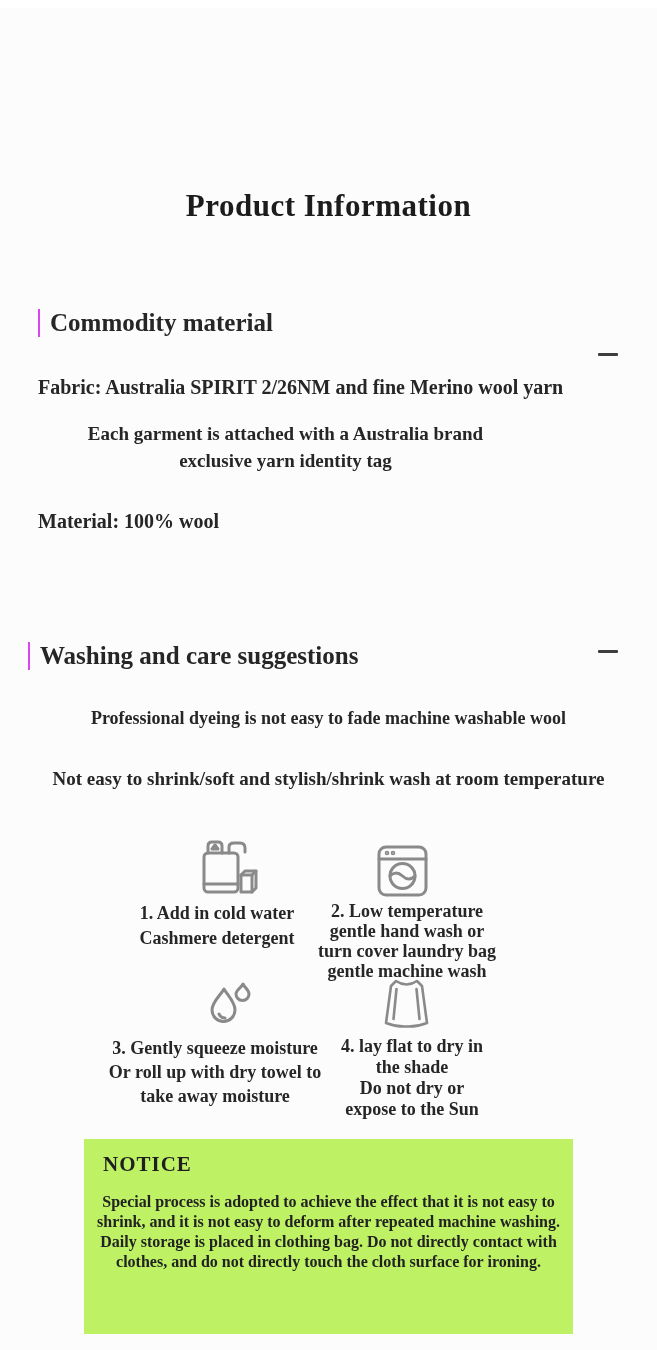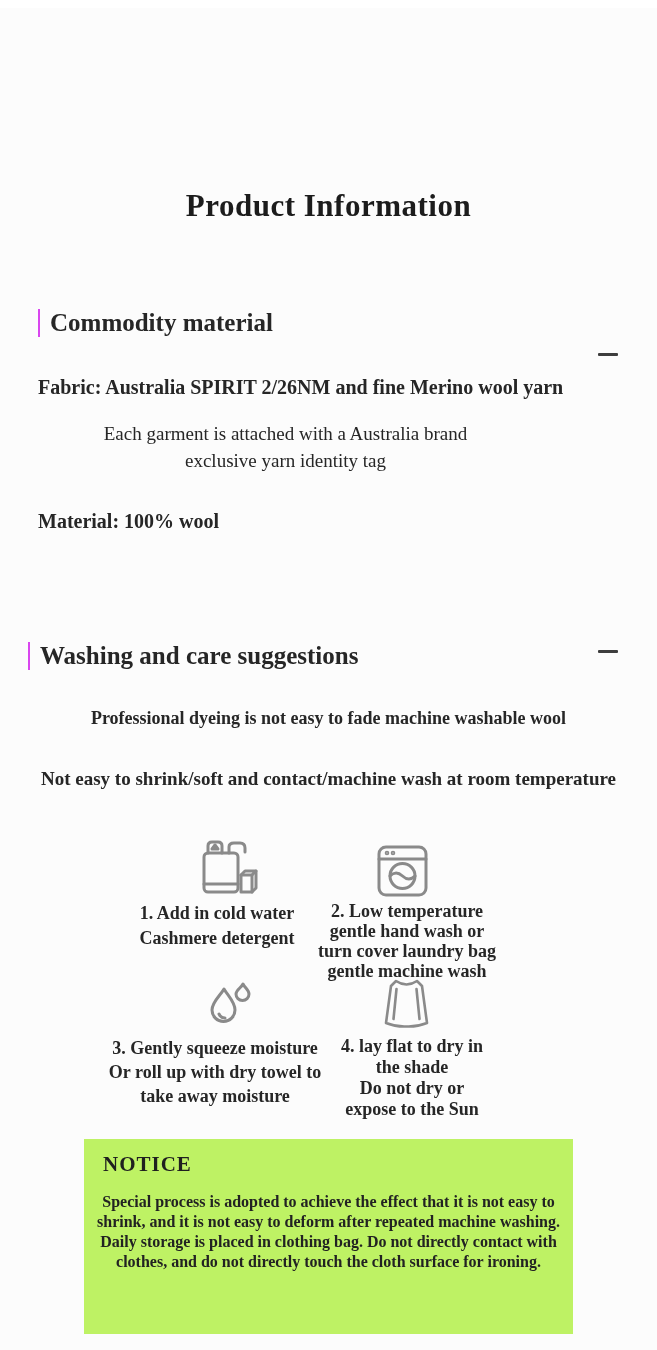--- a/index.html
+++ b/index.html
@@ -28,21 +28,21 @@
   }
   .heading-1 { top: 301px; left: 38px; }
   .heading-2 { top: 634px; left: 28px; }
   .dash {
     width: 20px; height: 3px; background: #3d3d3d; border-radius: 1px;
   }
   .dash-1 { top: 345px; left: 598px; }
   .dash-2 { top: 642px; left: 598px; }
   .body-line { font-size: 20px; font-weight: 600; color: #262626; }
   .fabric-line   { top: 368px; left: 38px; width: 580px; }
-  .garment-note  { top: 412px; left: 0; width: 571px; text-align: center; font-size: 19px; font-weight: 400; line-height: 27px; color: #262626; }
+  .garment-note  { top: 412px; left: 0; width: 571px; text-align: center; font-size: 19px; font-weight: 700; line-height: 27px; color: #262626; }
   .material-line { top: 502px; left: 38px; }
   .care-note-1 { top: 700px; left: 0; width: 657px; text-align: center; font-size: 18px; font-weight: 600; color: #262626; }
   .care-note-2 { top: 760px; left: 0; width: 657px; text-align: center; font-size: 19px; font-weight: 600; color: #262626; }
   .step-icon svg { display: block; }
   .icon-detergent { top: 830px; left: 196px; }
   .icon-washer    { top: 837px; left: 377px; }
   .icon-drops     { top: 973px; left: 209px; }
   .icon-garment   { top: 969px; left: 383px; }
   .step-text {
     text-align: center; font-size: 18px; font-weight: 600; color: #262626;
@@ -81,21 +81,21 @@
     <div>Each garment is attached with a Australia brand</div>
     <div>exclusive yarn identity tag</div>
   </div>
 
   <div class="abs body-line material-line">Material: 100% wool</div>
 
   <div class="abs section-heading heading-2">Washing and care suggestions</div>
   <div class="abs dash dash-2"></div>
 
   <div class="abs care-note-1">Professional dyeing is not easy to fade machine washable wool</div>
-  <div class="abs care-note-2">Not easy to shrink/soft and contact/machine wash at room temperature</div>
+  <div class="abs care-note-2">Not easy to shrink/soft and stylish/shrink wash at room temperature</div>
 
   <div class="abs step-icon icon-detergent">
     <svg width="62" height="58" viewBox="0 0 62 58" fill="none" stroke="#8a8a8a" stroke-width="3" stroke-linecap="round" stroke-linejoin="round">
       <rect x="8" y="15" width="34" height="39" rx="4"></rect>
       <line x1="8" y1="46" x2="42" y2="46"></line>
       <path d="M12 15 V8 Q12 4 16 4 H22 Q26 4 26 8 V15"></path>
       <path d="M16 11 L19 7 L22 11 Z"></path>
       <path d="M33 15 V9 Q33 5 38 5 H44 Q49 5 49 10 V14"></path>
       <rect x="45" y="37" width="11" height="17"></rect>
       <path d="M45 37 L49 33 L60 33 L56 37"></path>

